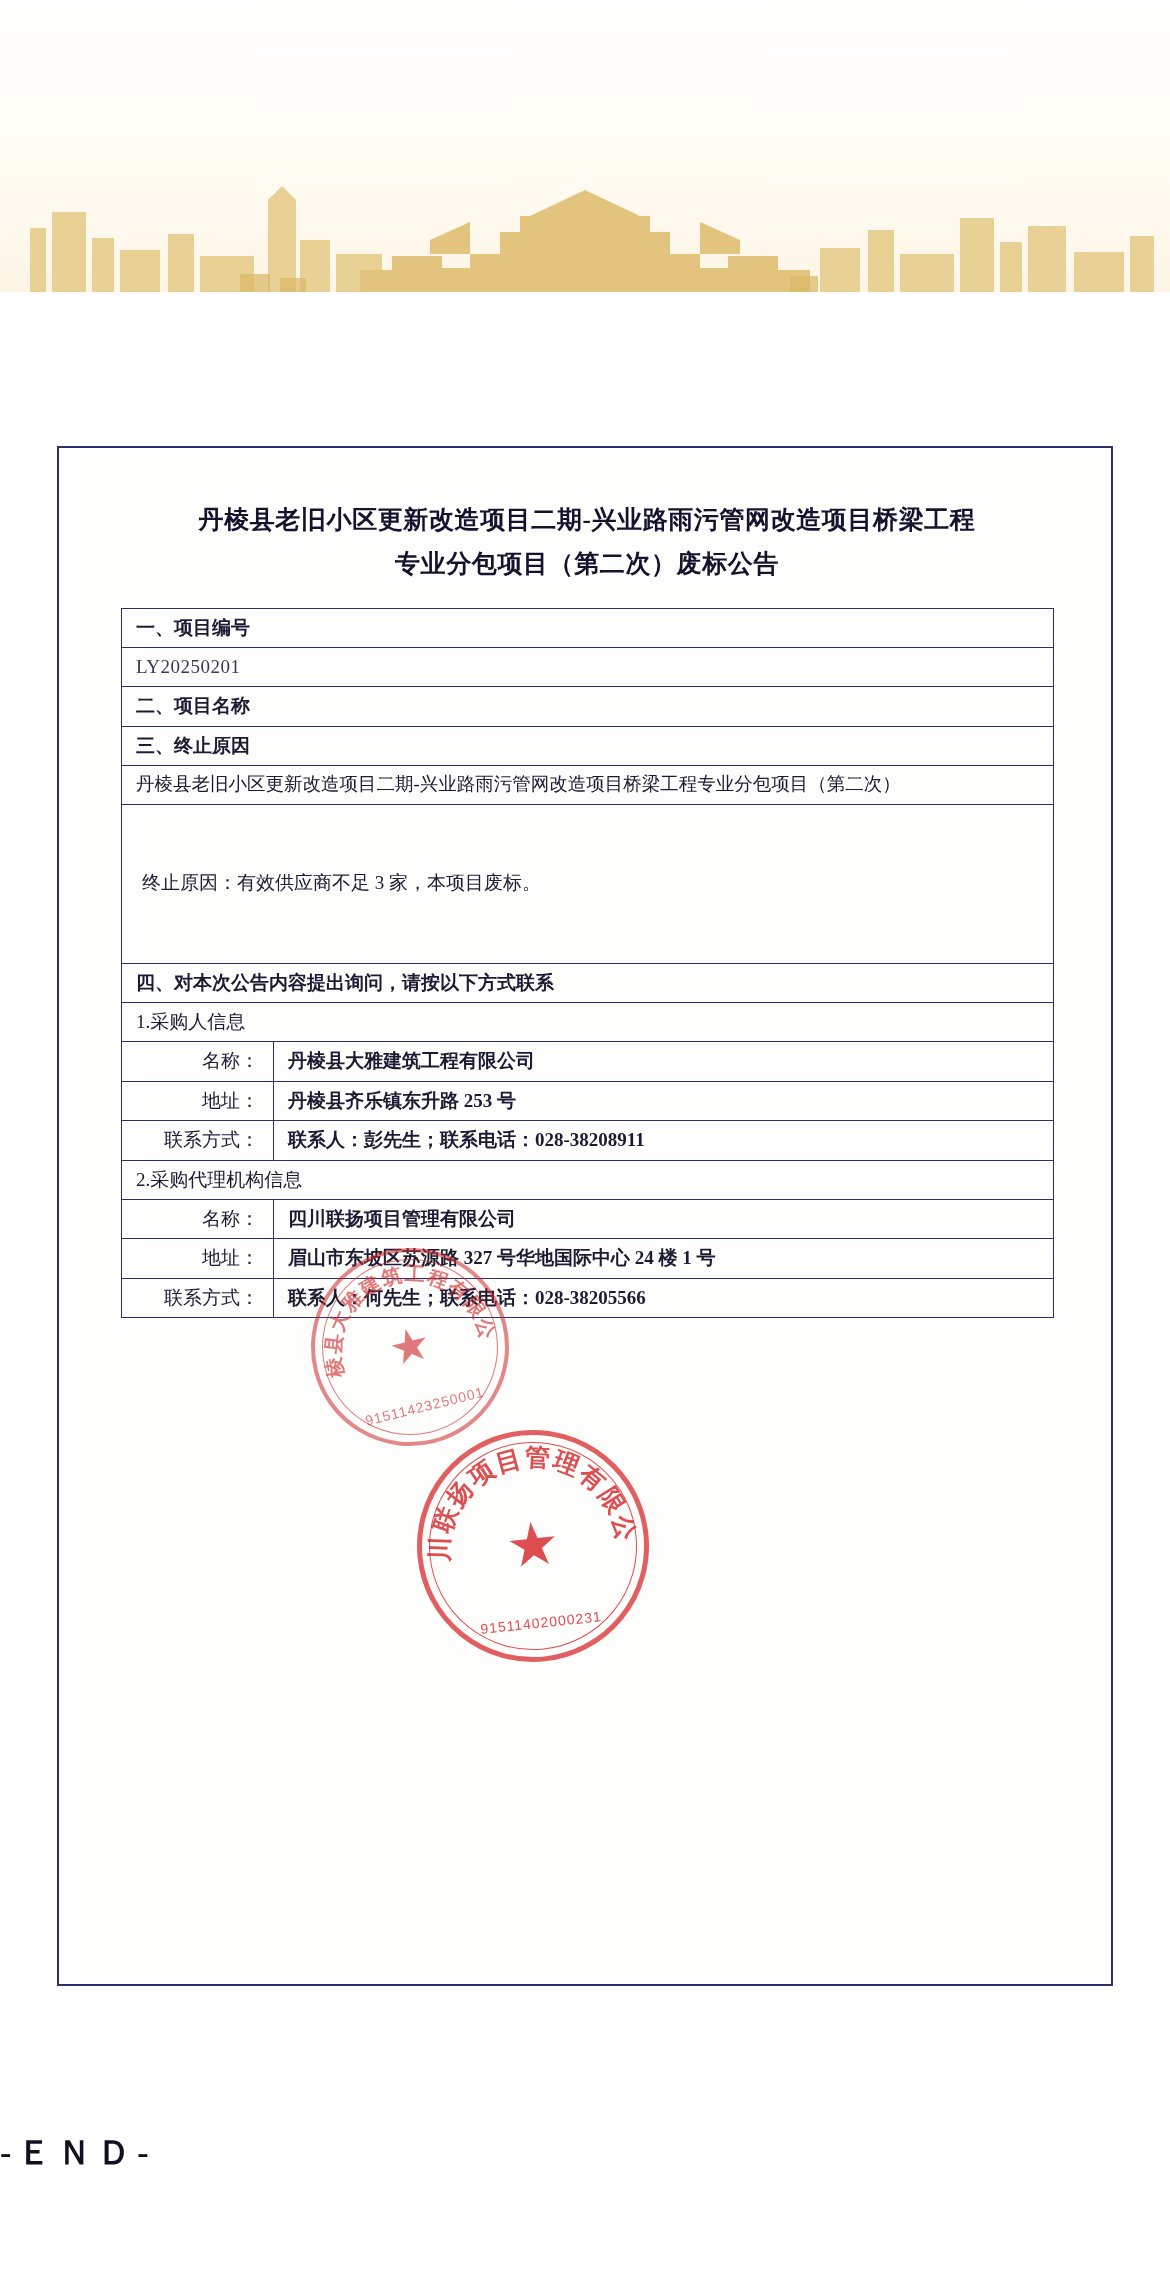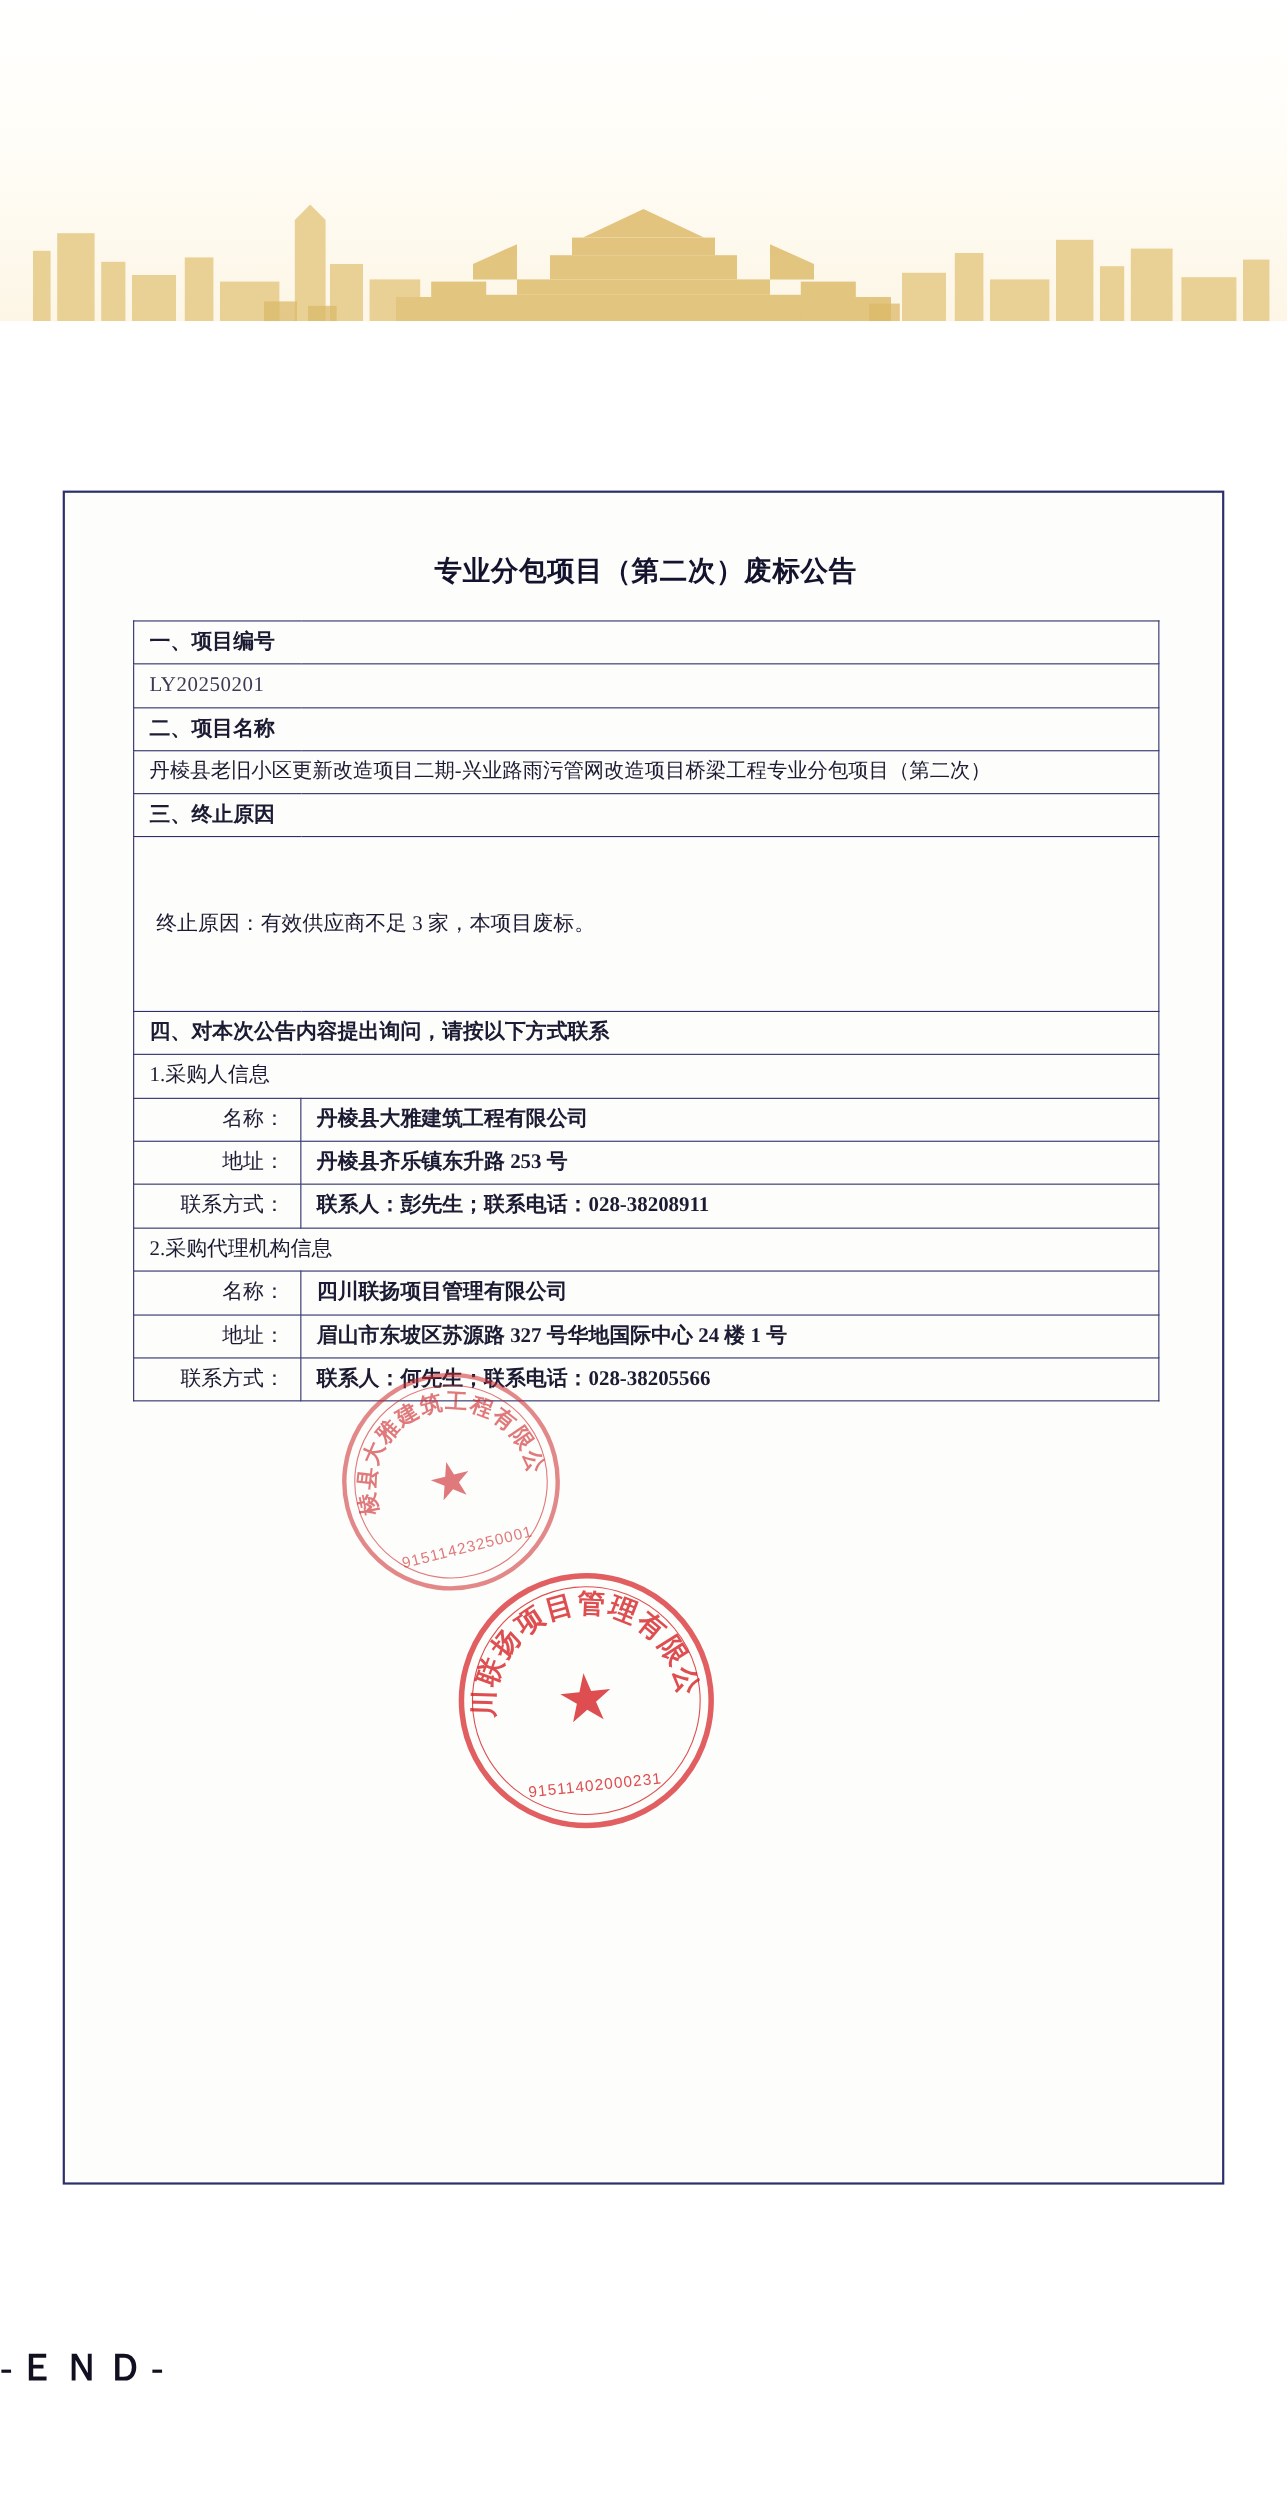--- a/index.html
+++ b/index.html
@@ -288,20 +288,21 @@
       <rect x="280" y="96" width="26" height="14"></rect>
       <rect x="790" y="94" width="28" height="16"></rect>
     </g>
   </svg>
 </div>
 
 <div class="sheet">
   <div class="sheet-inner">
 
     <div class="doc-title">
+      <div>丹棱县老旧小区更新改造项目二期-兴业路雨污管网改造项目桥梁工程</div>
       <div>专业分包项目（第二次）废标公告</div>
     </div>
 
     <table class="main">
       <colgroup>
         <col style="width:152px">
         <col style="width:780px">
       </colgroup>
       <tbody>
         <tr>
@@ -310,25 +311,25 @@
         <tr>
           <td class="value" colspan="2">
             <span class="code-val">LY20250201</span>
           </td>
         </tr>
 
         <tr>
           <td class="section" colspan="2">二、项目名称</td>
         </tr>
         <tr>
+          <td class="section" colspan="2">三、终止原因</td>
+        </tr>
+
+        <tr>
           <td class="value serif-light" colspan="2">丹棱县老旧小区更新改造项目二期-兴业路雨污管网改造项目桥梁工程专业分包项目（第二次）</td>
-        </tr>
-
-        <tr>
-          <td class="section" colspan="2">三、终止原因</td>
         </tr>
         <tr>
           <td class="reason" colspan="2">
             <span class="rtext">终止原因：有效供应商不足 3 家，本项目废标。</span>
           </td>
         </tr>
 
         <tr>
           <td class="section" colspan="2">四、对本次公告内容提出询问，请按以下方式联系</td>
         </tr>

